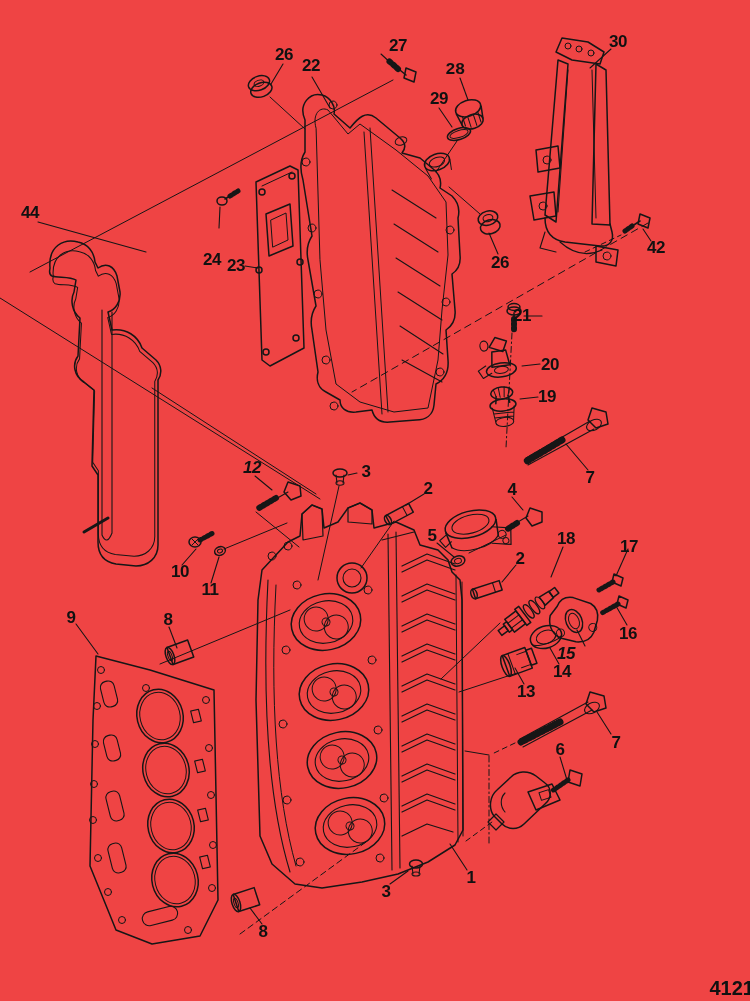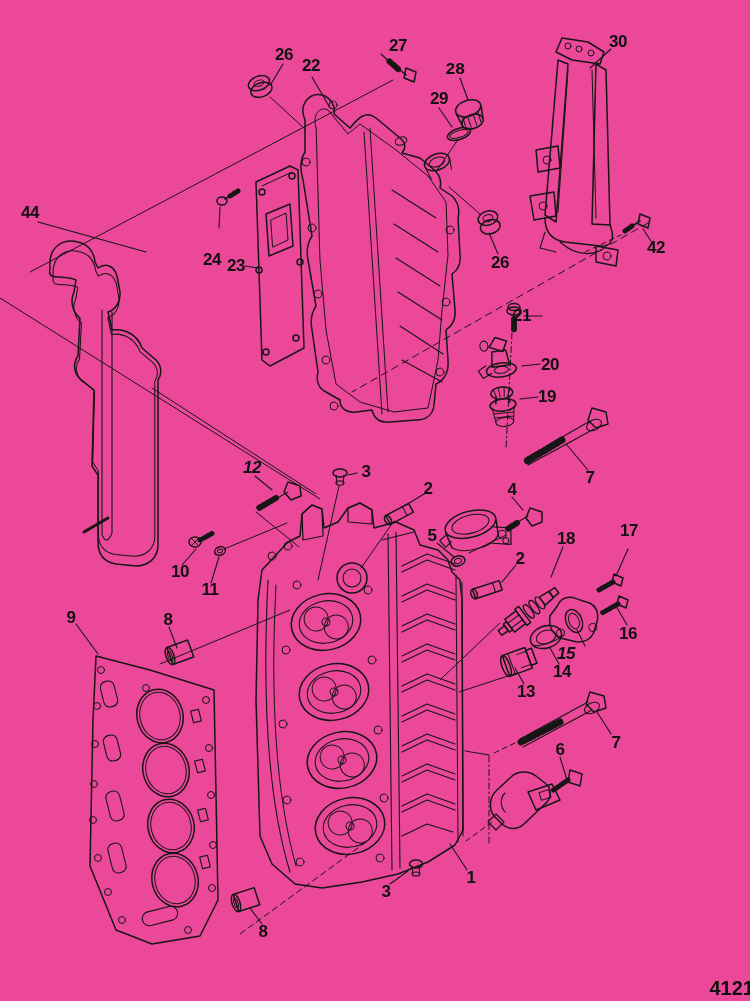--- a/index.html
+++ b/index.html
@@ -1,17 +1,17 @@
 <!DOCTYPE html>
 <html><head>
 <meta charset="utf-8">
 <style>
   html,body{margin:0;padding:0;background:#ffffff;}
   .stage{
-    position:relative;width:750px;height:1001px;background:#ec4899;
+    position:relative;width:750px;height:1001px;background:#ef4444;
     overflow:hidden;font-family:"Liberation Sans",sans-serif;
   }
   .stage svg{position:absolute;left:0;top:0;}
   .callout{
     position:absolute;transform:translate(-50%,-50%);
     font-family:"Liberation Sans",sans-serif;
     font-weight:700;font-size:17px;color:#111;letter-spacing:-0.5px;
     white-space:nowrap;user-select:none;
   }
   .drawing-number{
@@ -498,21 +498,21 @@
       <div class="callout" style="left: 550px; top: 365px;">20</div>
       <div class="callout" style="left: 547px; top: 397px;">19</div>
       <div class="callout" style="left: 590px; top: 478px;">7</div>
       <div class="callout" style="left: 252px; top: 468px; font-style: italic;">12</div>
       <div class="callout" style="left: 366px; top: 472px;">3</div>
       <div class="callout" style="left: 428px; top: 489px;">2</div>
       <div class="callout" style="left: 512px; top: 490px;">4</div>
       <div class="callout" style="left: 432px; top: 536px;">5</div>
       <div class="callout" style="left: 520px; top: 559px;">2</div>
       <div class="callout" style="left: 566px; top: 539px;">18</div>
-      <div class="callout" style="left: 629px; top: 531px;">17</div>
+      <div class="callout" style="left: 629px; top: 547px;">17</div>
       <div class="callout" style="left: 628px; top: 634px;">16</div>
       <div class="callout" style="left: 566px; top: 654px; font-style: italic;">15</div>
       <div class="callout" style="left: 562px; top: 672px;">14</div>
       <div class="callout" style="left: 526px; top: 692px;">13</div>
       <div class="callout" style="left: 180px; top: 572px;">10</div>
       <div class="callout" style="left: 210px; top: 590px;">11</div>
       <div class="callout" style="left: 71px; top: 618px;">9</div>
       <div class="callout" style="left: 168px; top: 620px;">8</div>
       <div class="callout" style="left: 560px; top: 750px;">6</div>
       <div class="callout" style="left: 616px; top: 743px;">7</div>

